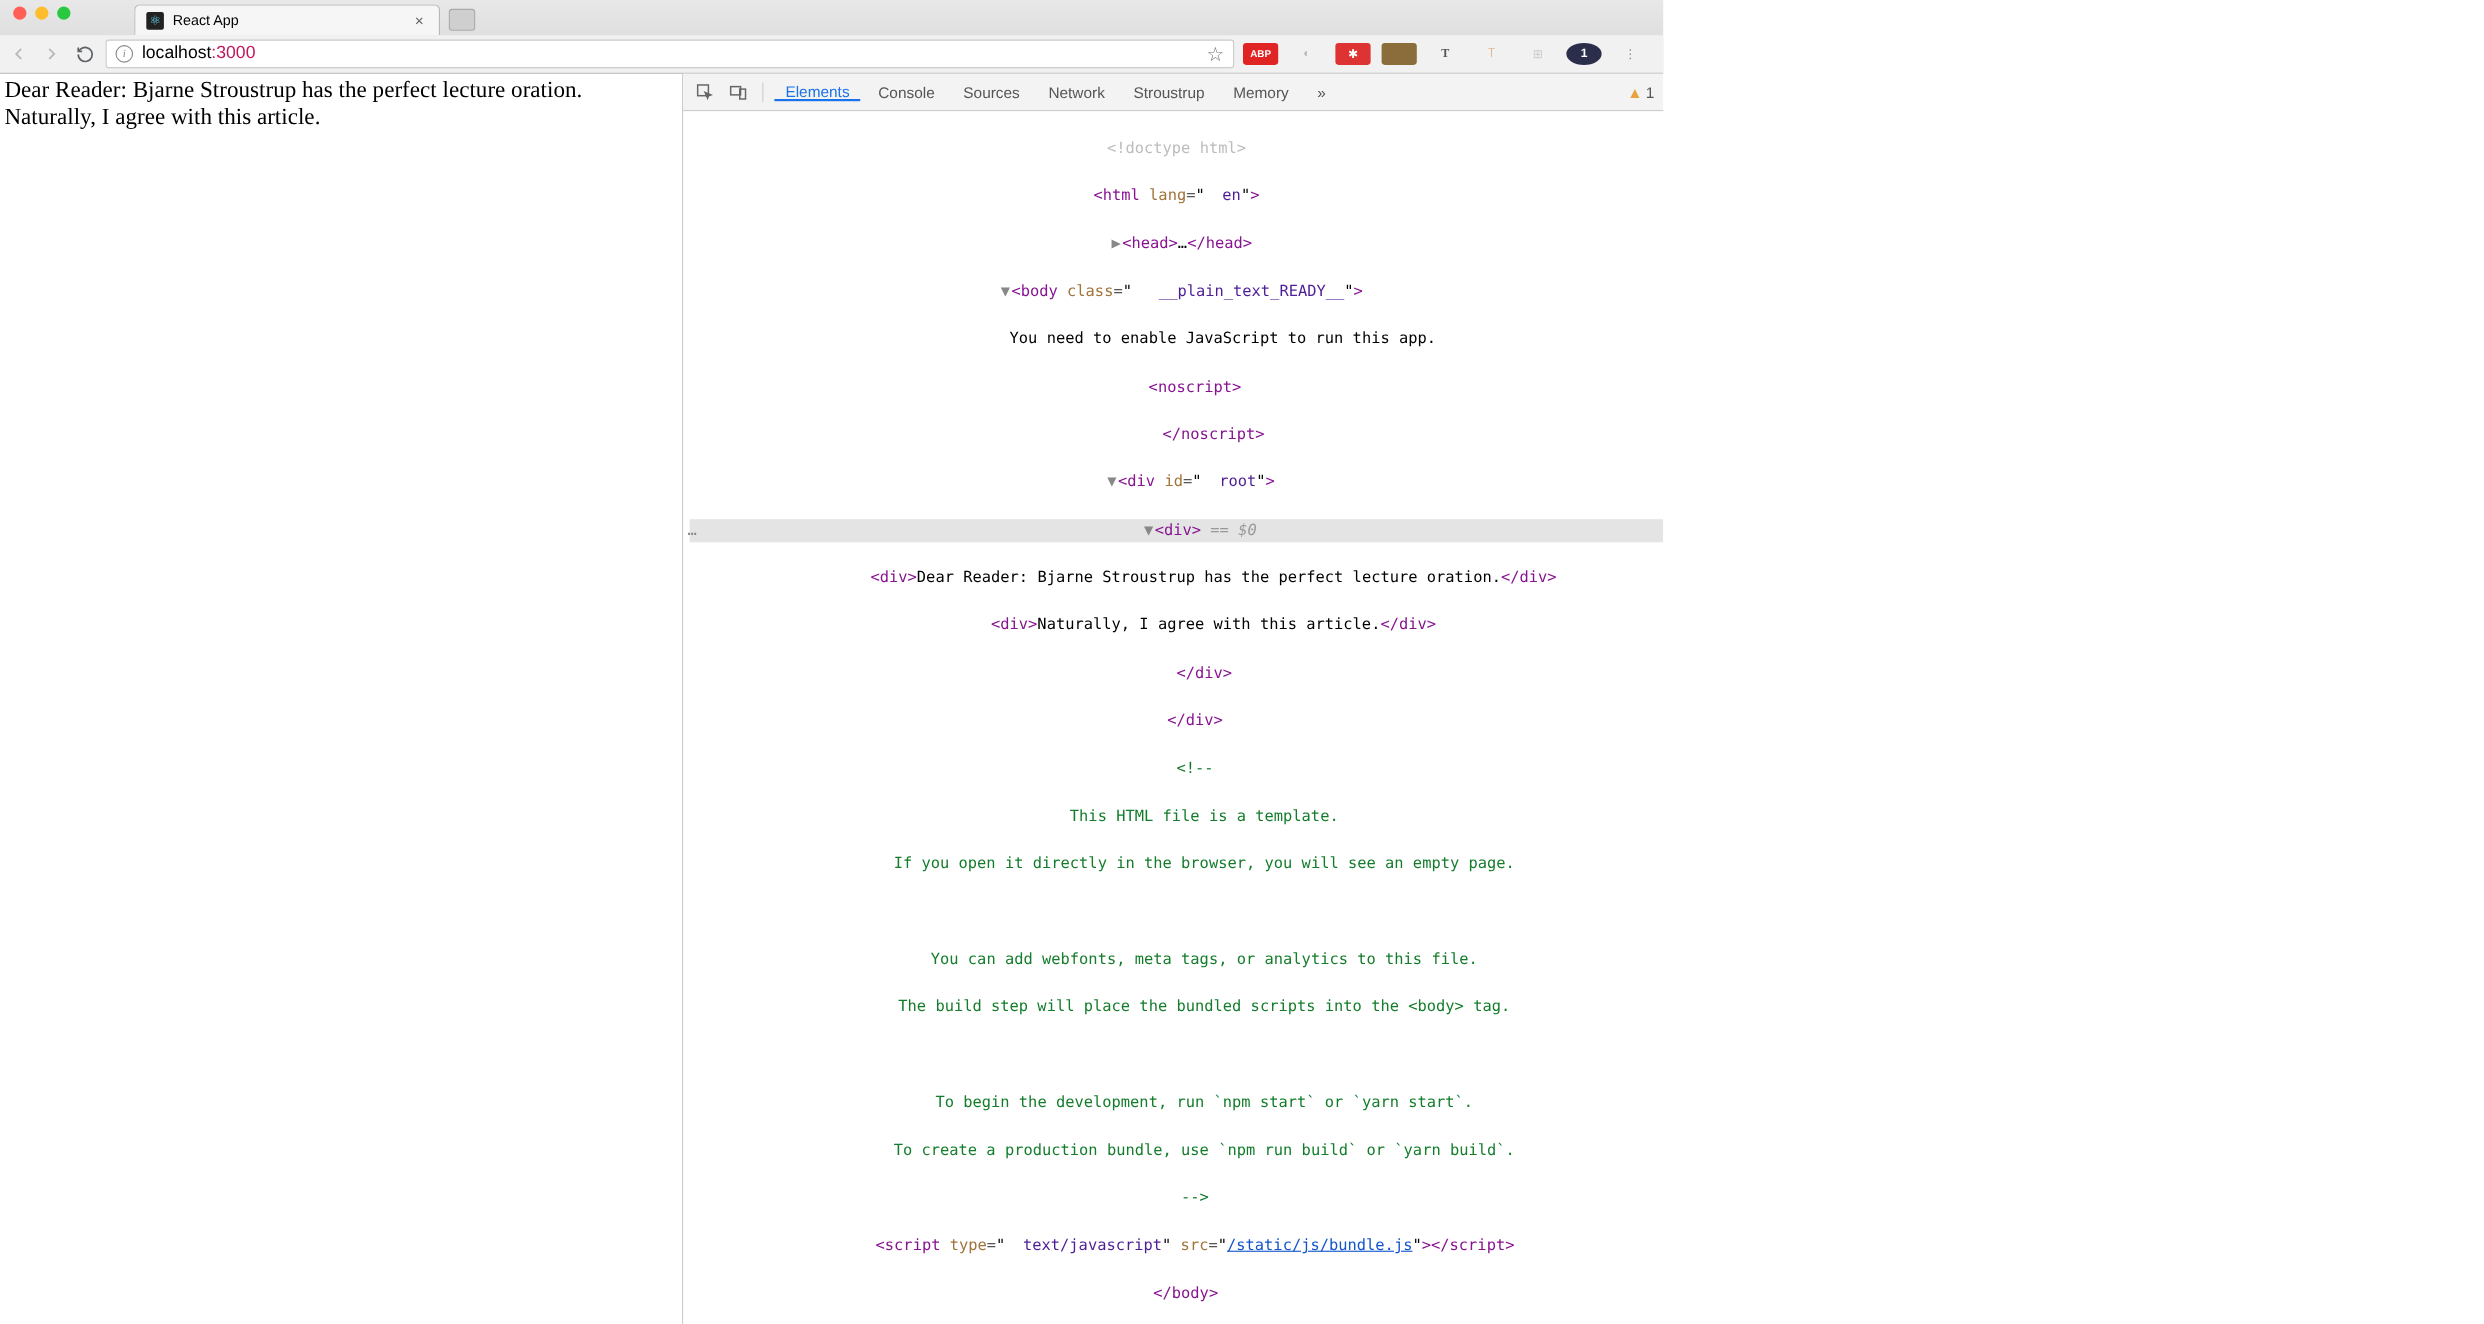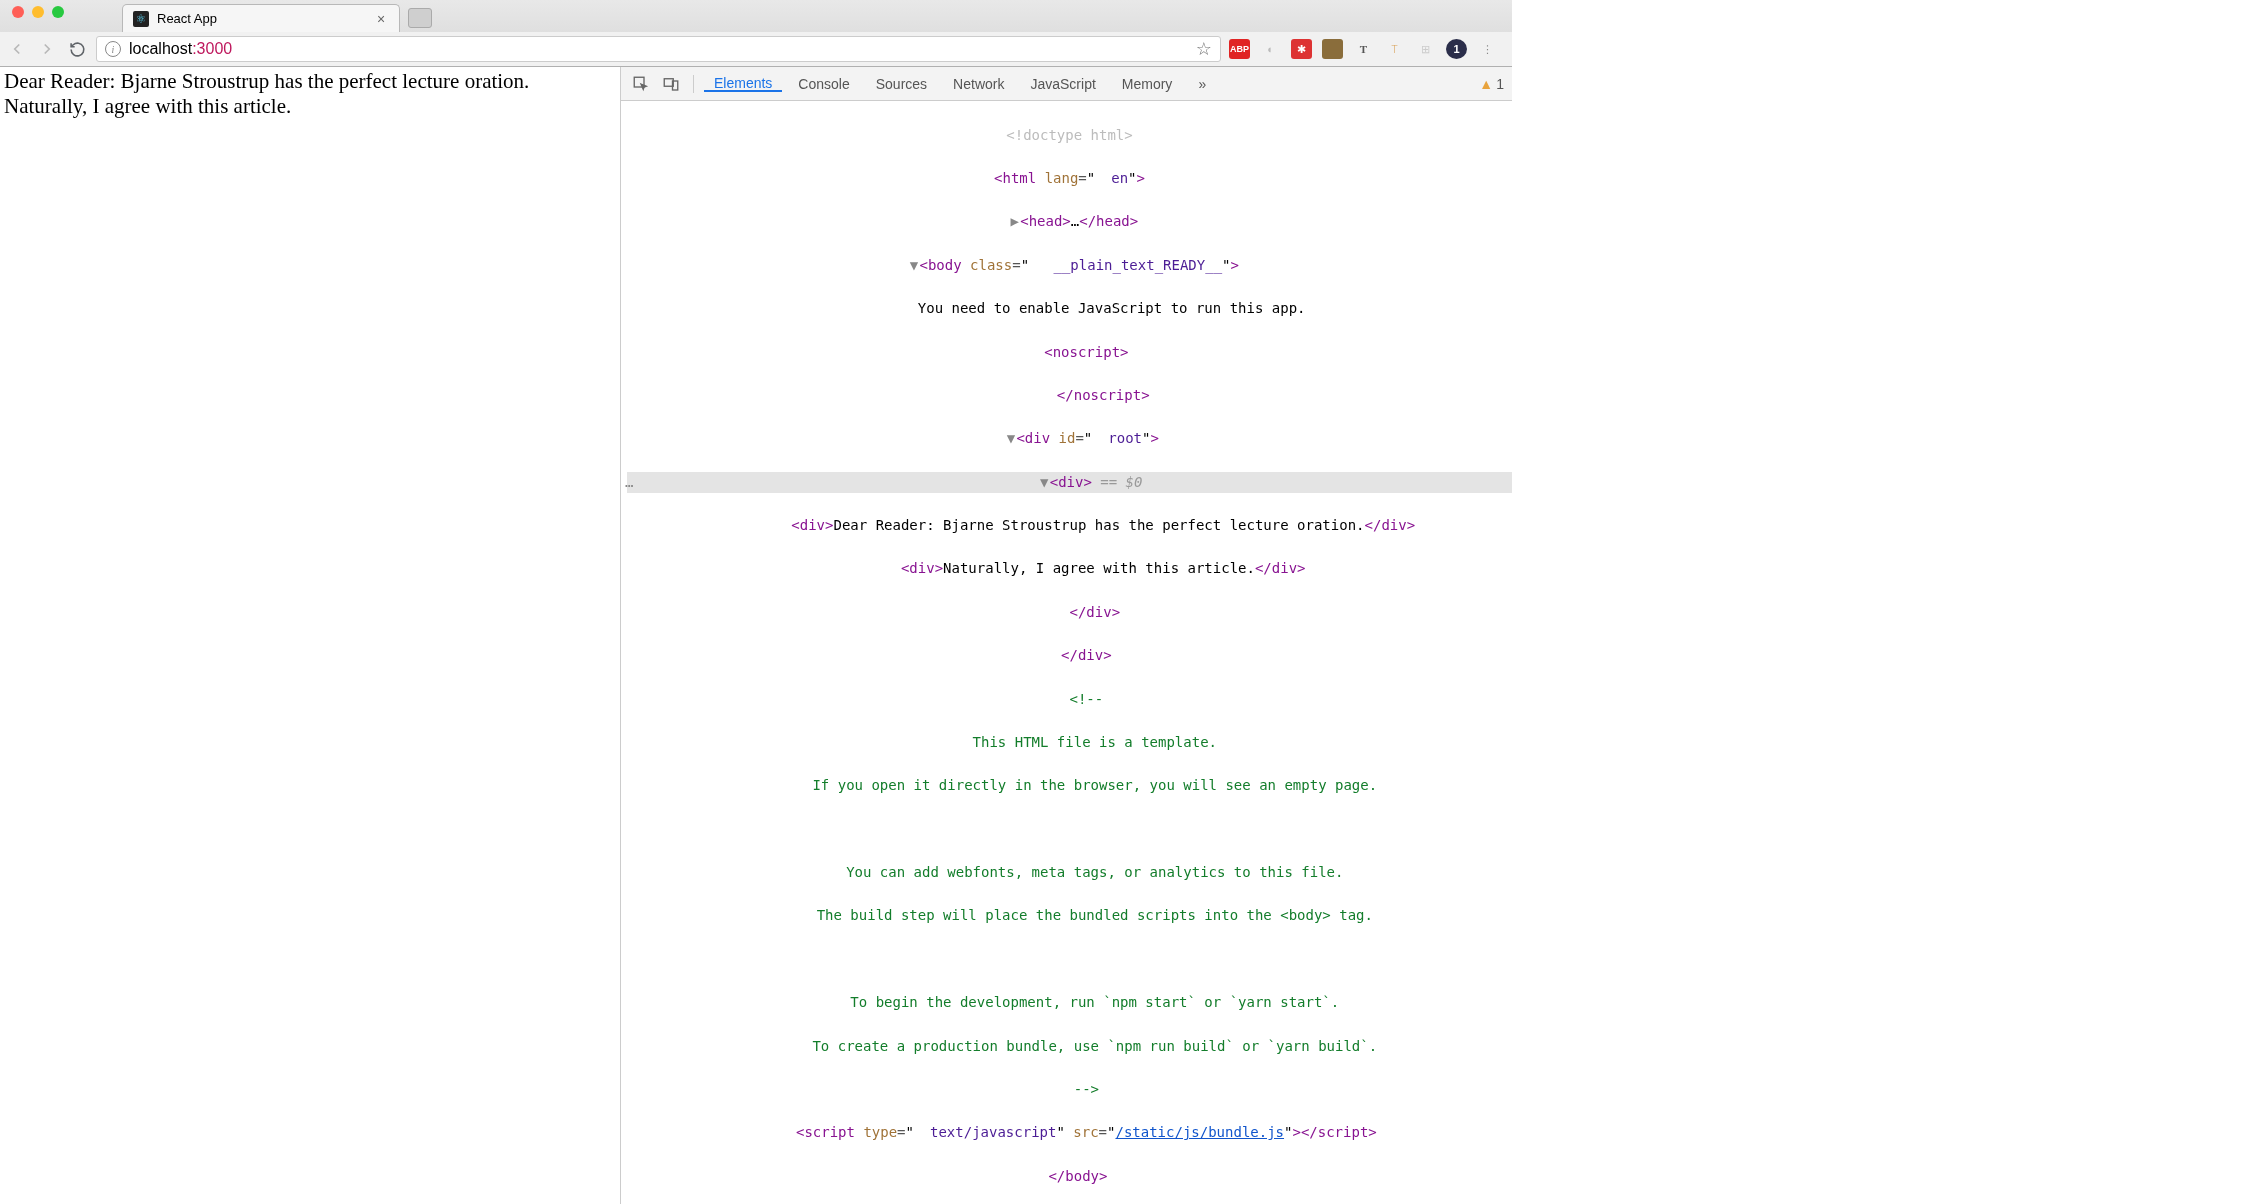--- a/index.html
+++ b/index.html
@@ -16,21 +16,21 @@
 .new-tab { width:24px; height:20px; background:#cfcfcf; border:1px solid #aaa; border-radius:3px; margin-left:8px; margin-bottom:4px; }
 .addr-row { display:flex; align-items:center; height:34px; padding:0 6px; gap:8px; background:#f1f1f1; }
 .nav-btn { width:22px; height:22px; display:flex; align-items:center; justify-content:center; color:#5f6368; cursor:pointer; }
 .nav-btn.dis { color:#b8b8b8; }
 .addr-bar { flex:1; display:flex; align-items:center; height:26px; background:#fff; border:1px solid #ccc; border-radius:3px; padding:0 8px; gap:8px; }
 .info-i { width:16px; height:16px; border:1.5px solid #888; border-radius:50%; display:flex; align-items:center; justify-content:center; font-size:10px; color:#888; font-family:Georgia,serif; font-style:italic; }
 .url { font-size:16px; }
 .url .host{color:#000;} .url .port{color:#be185d;}
 .star { color:#777; font-size:18px; cursor:pointer; }
 .ext-row { display:flex; align-items:center; gap:10px; padding-right:8px; }
-.ext { width:21px; height:20px; display:flex; align-items:center; justify-content:center; font-size:11px; border-radius:3px; }
+.ext { width:32px; height:20px; display:flex; align-items:center; justify-content:center; font-size:11px; border-radius:3px; }
 .abp { background:#e02424; color:#fff; font-weight:bold; font-size:9px; }
 .badge-1 { background:#2b2e4a; color:#fff; border-radius:50%; font-weight:bold; }
 .content-row { display:flex; }
 .page { width:620px; padding:2px 4px; font-family:"Times New Roman",serif; font-size:21px; line-height:1.2; }
 .devtools { flex:1; border-left:1px solid #ccc; }
 .dt-tabs { display:flex; align-items:center; height:34px; border-bottom:1px solid #ccc; background:#f3f3f3; padding:0 8px; gap:6px; font-size:14px; color:#555; }
 .dt-iconbtn { width:24px; height:24px; display:flex; align-items:center; justify-content:center; color:#666; cursor:pointer; }
 .dt-sep { width:1px; height:18px; background:#ccc; margin:0 4px; }
 .dt-tab { padding:0 10px; height:16px; display:flex; align-items:center; cursor:pointer; }
 .dt-tab.active { color:#1a73e8; border-bottom:2px solid #1a73e8; }
@@ -120,21 +120,21 @@
             <svg width="18" height="18" viewBox="0 0 24 24" fill="none" stroke="currentColor" stroke-width="1.8">
               <rect x="3" y="5" width="12" height="10"></rect>
               <rect x="14" y="8" width="7" height="12"></rect>
             </svg>
           </div>
         <div class="dt-sep"></div>
         <div class="dt-tab active">Elements</div>
         <div class="dt-tab">Console</div>
         <div class="dt-tab">Sources</div>
         <div class="dt-tab">Network</div>
-        <div class="dt-tab">JavaScript</div>
+        <div class="dt-tab">Stroustrup</div>
         <div class="dt-tab">Memory</div>
         <div class="dt-tab">»</div>
         <div class="dt-warn">
             <span class="warn-tri">▲</span>
             <span>1</span>
           </div>
       </div>
 
       <div class="elements">
 <div class="row"><span class="gray">&lt;!doctype html&gt;</span></div>

